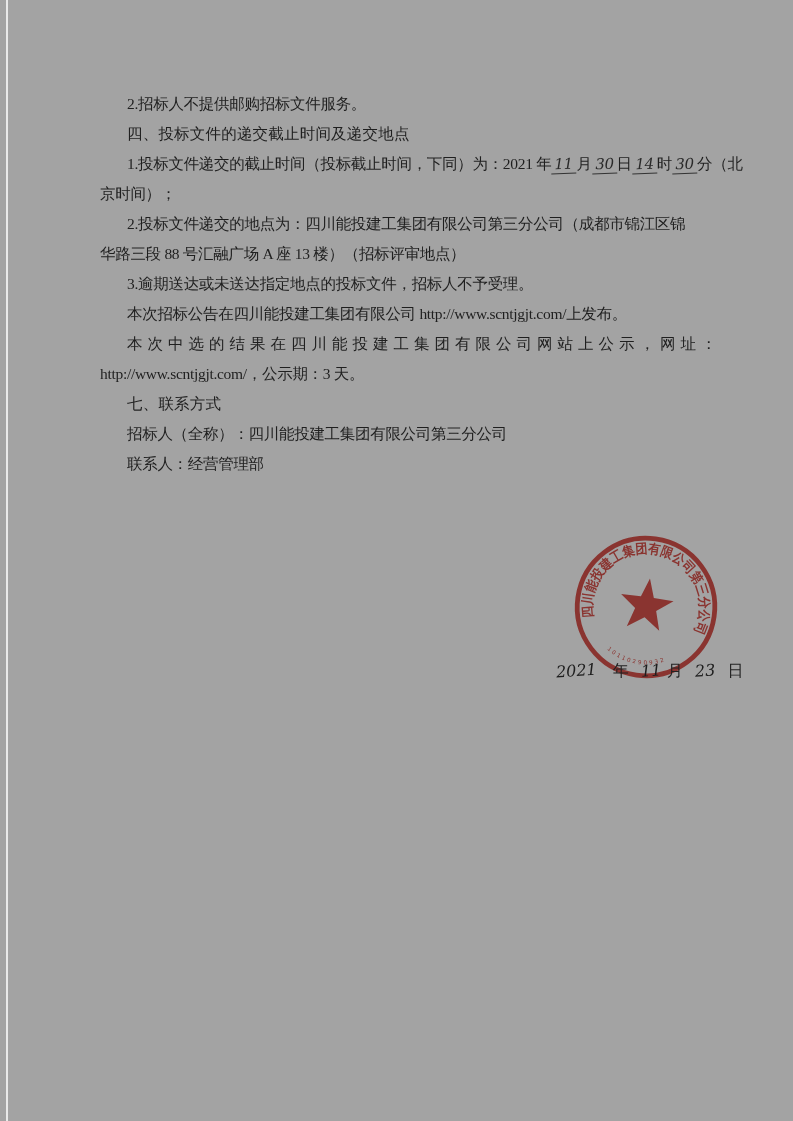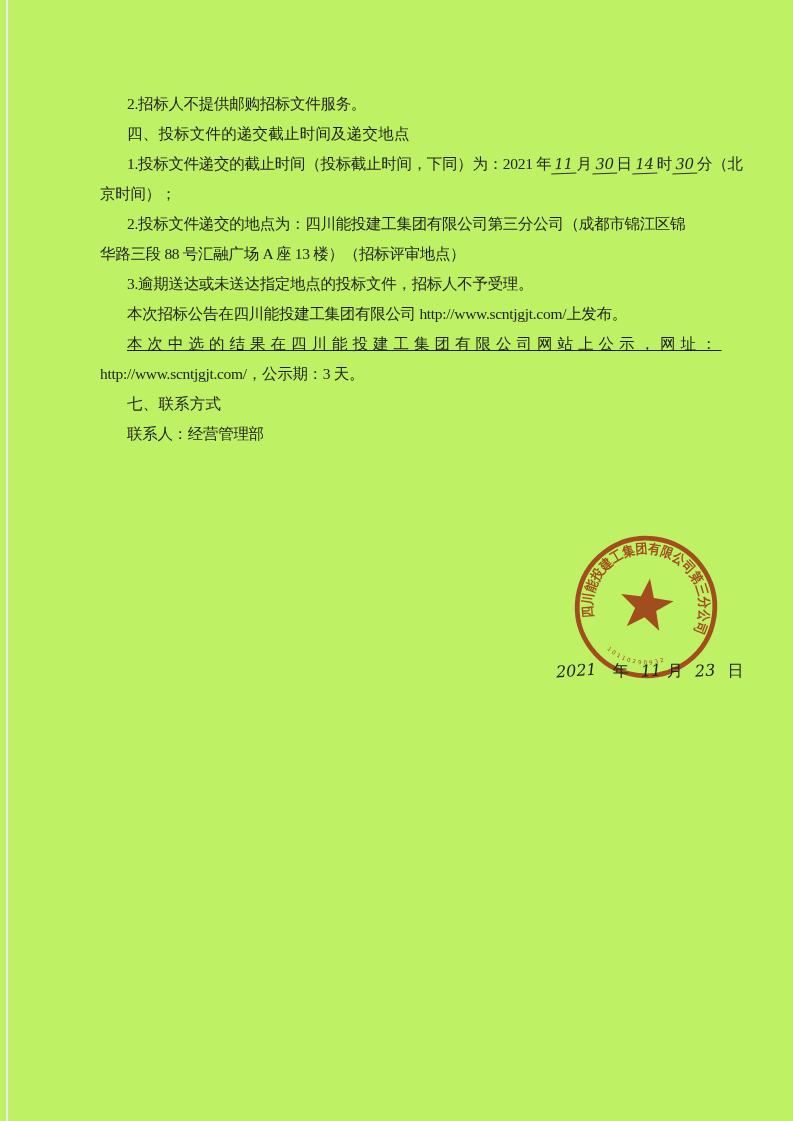--- a/index.html
+++ b/index.html
@@ -1,38 +1,38 @@
 <!DOCTYPE html>
 <html><head>
 <meta charset="utf-8">
 <style>
   html,body{margin:0;padding:0;background:#ffffff;}
   .page{
     position:relative;
     width:793px;height:1121px;
-    background:#bef264;
+    background:#a3a3a3;
     overflow:hidden;
     font-family:"Liberation Serif","DejaVu Serif",serif;
     color:#1f1f1f;
   }
   .scan-edge{
     position:absolute;left:6px;top:0;width:2px;height:100%;
     background:#e9e9e9;
   }
   .text-block{
     position:absolute;left:100px;top:89px;width:610px;
   }
   .line{
     height:30px;line-height:30px;
     font-size:15.5px;letter-spacing:-0.3px;
     white-space:nowrap;
   }
   .ind{padding-left:27px;}
   .heading{letter-spacing:0.2px;}
-  .wide{letter-spacing:5px;text-decoration:underline;}
+  .wide{letter-spacing:5px;}
   .hw{
     display:inline-block;
     font-family:"DejaVu Serif",serif;
     font-style:italic;
     font-size:15px;
     color:#2a2a2a;
     min-width:25px;text-align:center;
     transform:rotate(-2deg);
   }
   .u{border-bottom:1.2px solid #333;line-height:17px;}
@@ -75,20 +75,21 @@
     <div class="line ind"><span>1.投标文件递交的截止时间（投标截止时间，下同）为：2021 年</span><span class="hw u">11</span><span>月</span><span class="hw u">30</span><span>日</span><span class="hw u">14</span><span>时</span><span class="hw u">30</span><span>分（北</span></div>
 
     <div class="line">京时间）；</div>
     <div class="line ind">2.投标文件递交的地点为：四川能投建工集团有限公司第三分公司（成都市锦江区锦</div>
     <div class="line">华路三段 88 号汇融广场 A 座 13 楼）（招标评审地点）</div>
     <div class="line ind">3.逾期送达或未送达指定地点的投标文件，招标人不予受理。</div>
     <div class="line ind">本次招标公告在四川能投建工集团有限公司 http://www.scntjgjt.com/上发布。</div>
     <div class="line ind wide">本次中选的结果在四川能投建工集团有限公司网站上公示，网址：</div>
     <div class="line">http://www.scntjgjt.com/，公示期：3 天。</div>
     <div class="line ind heading">七、联系方式</div>
+    <div class="line ind">招标人（全称）：四川能投建工集团有限公司第三分公司</div>
     <div class="line ind">联系人：经营管理部</div>
   </div>
 
   <div class="seal">
     <svg viewBox="0 0 170 170" xmlns="http://www.w3.org/2000/svg">
       <circle class="seal-ring" cx="85" cy="85" r="79" stroke="#d5423b"></circle>
       <path id="sealArcTop" d="M 26.7,106.2 A 62,62 0 1 1 143.3,106.2" fill="none"></path>
       <path id="sealArcBottom" d="M 42.6,135.6 A 66,66 0 0 0 127.4,135.6" fill="none"></path>
       <text class="seal-text" fill="#d5423b">
         <textPath href="#sealArcTop" startOffset="1" textLength="236" lengthAdjust="spacingAndGlyphs">四川能投建工集团有限公司第三分公司</textPath>

